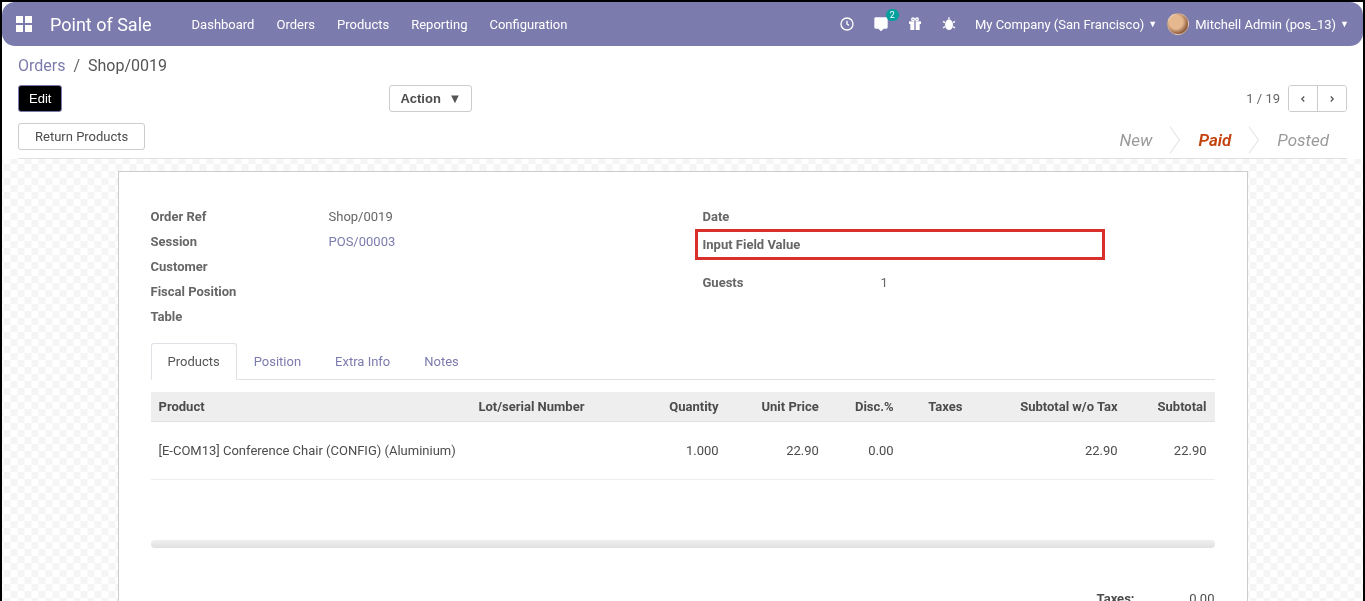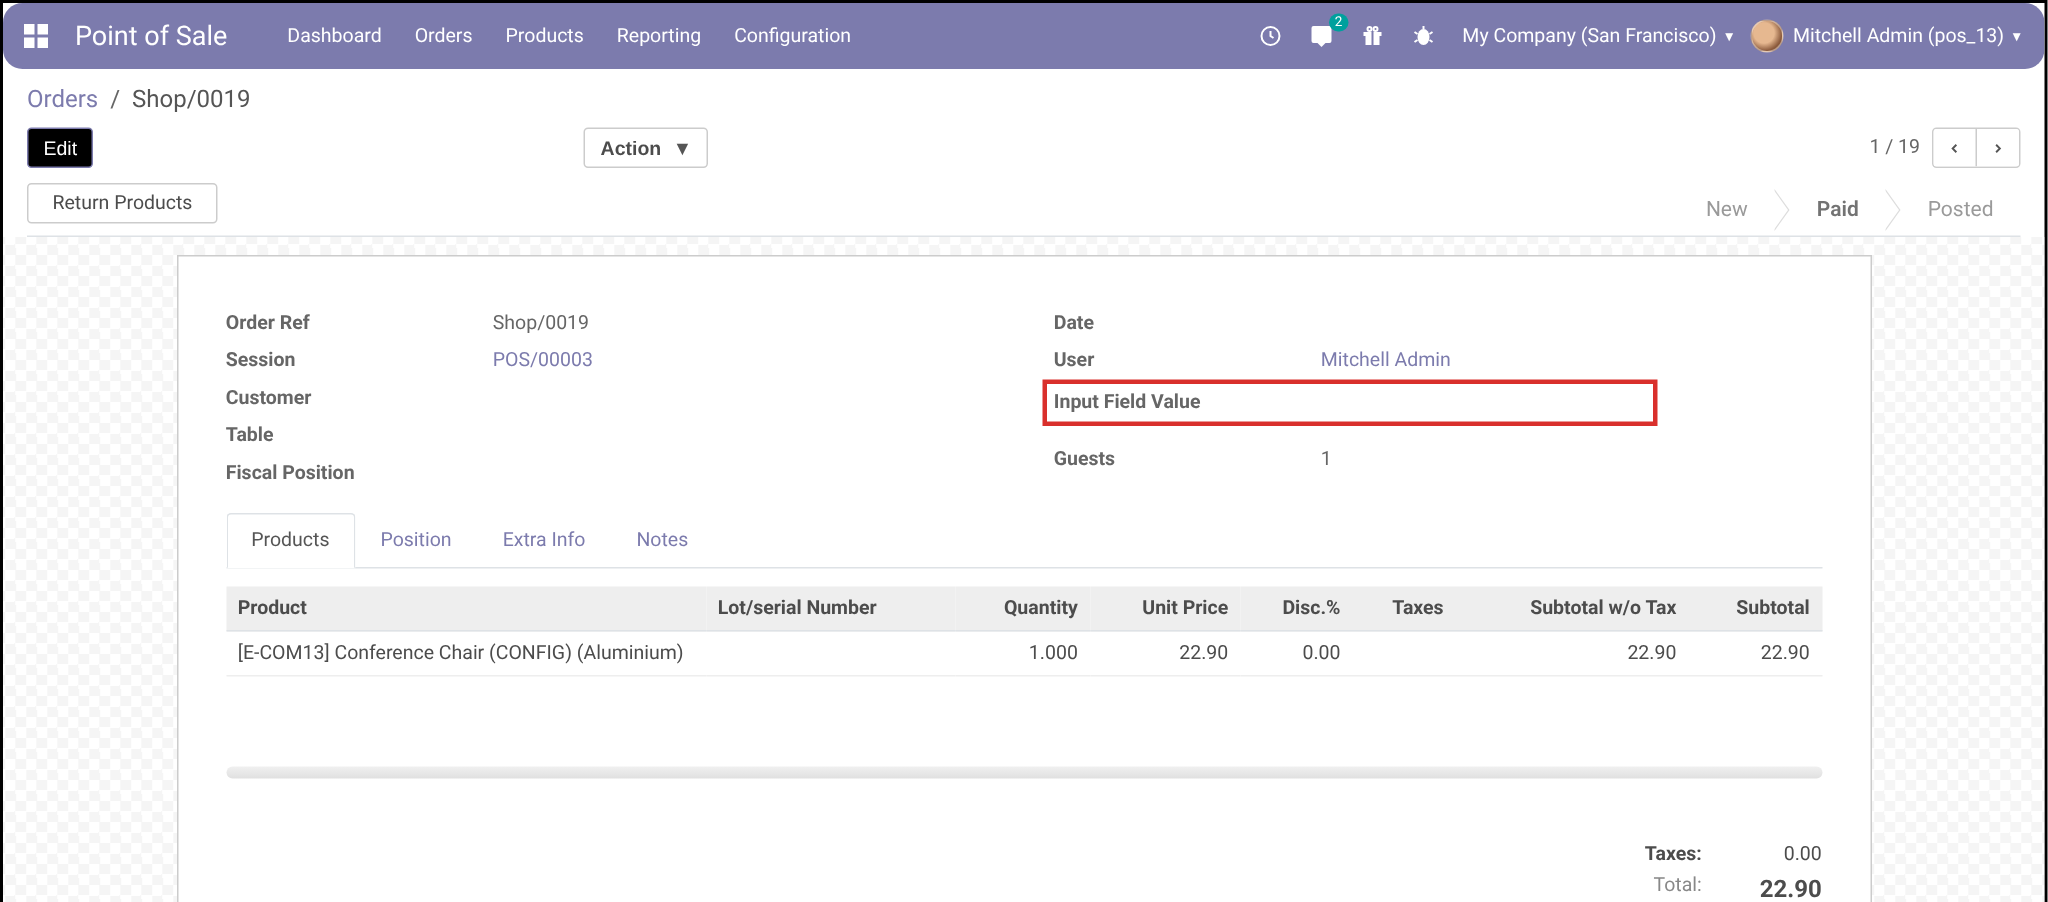--- a/index.html
+++ b/index.html
@@ -24,39 +24,39 @@
 .btn { border: 1px solid #ccc; background: #fff; padding: 5px 10px; border-radius: 3px; cursor: pointer; font-size: 13px; color: #4c4c4c; }
 .btn-primary { background: #000000; color: #fff; border-color: #7c7bad; }
 .action-btn { margin-left: auto; margin-right: auto; position: relative; left: -40px; font-weight: bold; }
 .pager { margin-left: auto; display: flex; align-items: center; }
 .pager-text { margin-right: 8px; color: #666; }
 .pager-btns { display: flex; border: 1px solid #ccc; border-radius: 3px; overflow: hidden; }
 .pager-btn { padding: 5px 9px; cursor: pointer; border: none; background: #fff; color: #666; }
 .pager-btn + .pager-btn { border-left: 1px solid #ccc; }
 .secondary-row { margin-top: 10px; display: flex; align-items: center; border-bottom: 1px solid #dee2e6;}
 .return-btn { border: 1px solid #ccc; border-radius: 3px; padding: 5px 16px; cursor: pointer; margin-bottom: 8px; }
-.status-bar { margin-left: auto; display: flex; align-items: center; color: #9a9a9a; font-size: 14px; }
+.status-bar { margin-left: auto; display: flex; align-items: center; color: #9a9a9a; font-size: 17px; font-style: italic; }
 .status-item { padding: 8px 18px; position: relative; }
-.status-item.active { color: #737373; font-weight: 600; text-align: center; }
+.status-item.active { color: #c2410c; font-weight: 600; text-align: center; }
 .status-arrow { width: 0; height: 0; border-top: 14px solid transparent; border-bottom: 14px solid transparent; border-left: 10px solid #ddd; position: relative; }
 .status-arrow::after { content:''; position: absolute; left: -11px; top: -14px; width:0; height:0; border-top: 14px solid transparent; border-bottom: 14px solid transparent; border-left: 10px solid #fff; }
 .sheet-bg { background: repeating-conic-gradient(#f5f5f5 0% 25%, #fff 0% 50%) 50% / 14px 14px; padding: 12px 0 0 0; min-height: 430px; display: flex; justify-content: center; }
 .sheet { background: #fff; border: 1px solid #ccc; width: 1130px; padding: 32px 32px 10px 32px; }
 .form-grid { display: grid; grid-template-columns: 1fr 1fr; gap: 0 40px; margin-bottom: 14px; }
 .form-row { display: flex; padding: 5px 0; gap: 28px; }
 .form-label { width: 150px; font-weight: 700; color: #666; }
 .form-value { flex: 1; color: #666; }
 .form-value.link { color: #7c7bad; cursor: pointer; }
 .tabs { display: flex; border-bottom: 1px solid #dee2e6; margin-bottom: 0; }
 .tab { padding: 10px 16px; cursor: pointer; color: #7c7bad; border: 1px solid transparent; border-bottom: none; }
 .tab.active { color: #555; border-color: #dee2e6; border-bottom: 1px solid #fff; margin-bottom: -1px; background: #fff; border-radius: 3px 3px 0 0; }
 .table { width: 100%; border-collapse: collapse; margin-top: 12px; }
 .table th { background: #eee; text-align: left; padding: 7px 8px; font-weight: 700; color: #4c4c4c; border-bottom: 1px solid #dee2e6; }
 .table th.r, .table td.r { text-align: right; }
-.table td { padding: 7px 8px; border-bottom: 1px solid #eee; margin-top: 25px; }
+.table td { padding: 21px 8px; border-bottom: 1px solid #eee; margin-top: 25px; }
 .totals { float: right; margin-top: 30px; text-align: right; }
 .totals-row { display: flex; justify-content: flex-end; padding: 3px 0; }
 .totals-label { min-width: 120px; text-align: right; padding-right: 20px; font-weight: 700; }
 .totals-value { min-width: 60px; text-align: right; }
 .totals-row.total .totals-value { font-weight: 700; font-size: 16px; }
 .hr-scroll { height: 8px; background: linear-gradient(#f0f0f0,#e0e0e0); margin: 60px 0 10px 0; border-radius: 4px; clear: both; }
 svg { vertical-align: middle; }
 </style>
 </head>
 <body>
@@ -164,36 +164,32 @@
         </div>
         <div class="form-row">
           <div class="form-label">Session</div>
           <div class="form-value link">POS/00003</div>
         </div>
         <div class="form-row">
           <div class="form-label">Customer</div>
           <div class="form-value"></div>
         </div>
         <div class="form-row">
+          <div class="form-label">Fiscal Position</div>
+          <div class="form-value"></div>
+        </div>
+        <div class="form-row">
           <div class="form-label">Table</div>
           <div class="form-value"></div>
         </div>
-        <div class="form-row">
-          <div class="form-label">Fiscal Position</div>
-          <div class="form-value"></div>
-        </div>
       </div>
 
       <div>
         <div class="form-row">
           <div class="form-label">Date</div>
-        </div>
-        <div class="form-row">
-          <div class="form-label">User</div>
-          <div class="form-value link">Mitchell Admin</div>
         </div>
         <div class="form-row" style="border:3px solid #d9302c; margin-left:-8px; padding-left:5px; width:410px;">
           <div class="form-label">Input Field Value</div>
           <div class="form-value"></div>
         </div>
         <div class="form-row" style="margin-top:10px">
           <div class="form-label">Guests</div>
           <div class="form-value">1</div>
         </div>
       </div>

